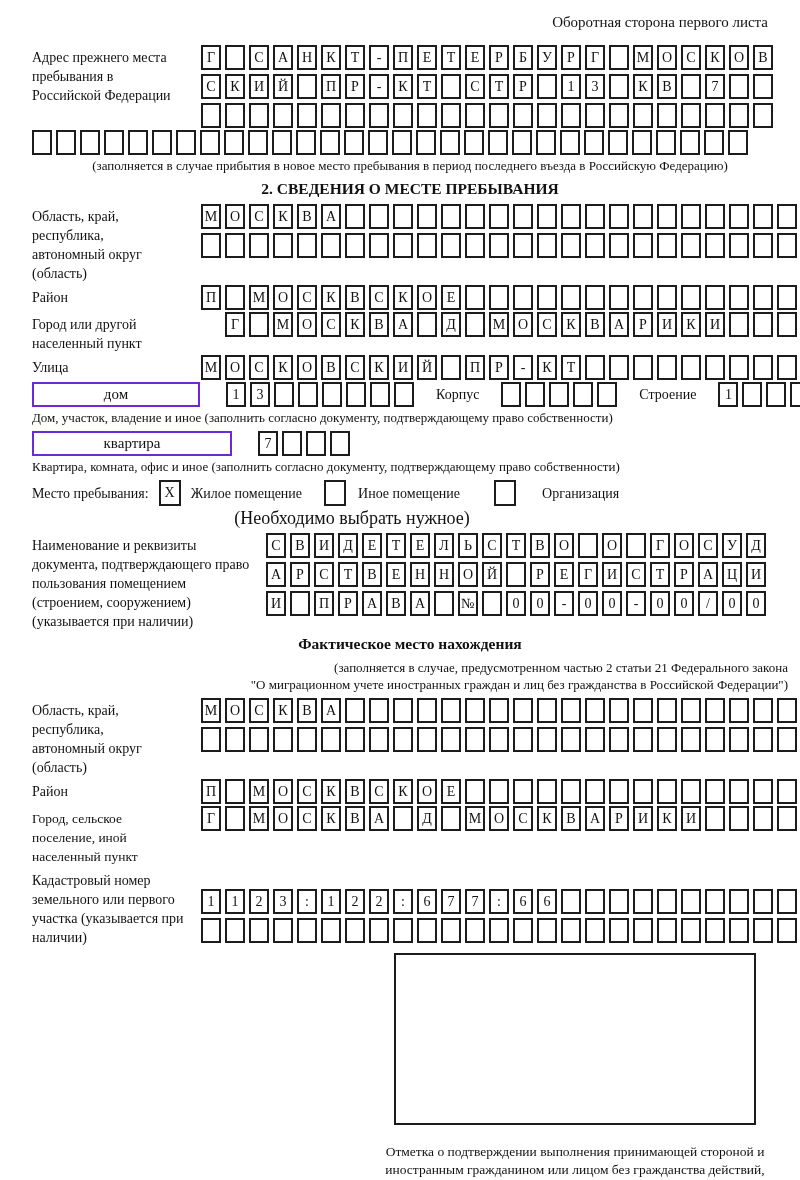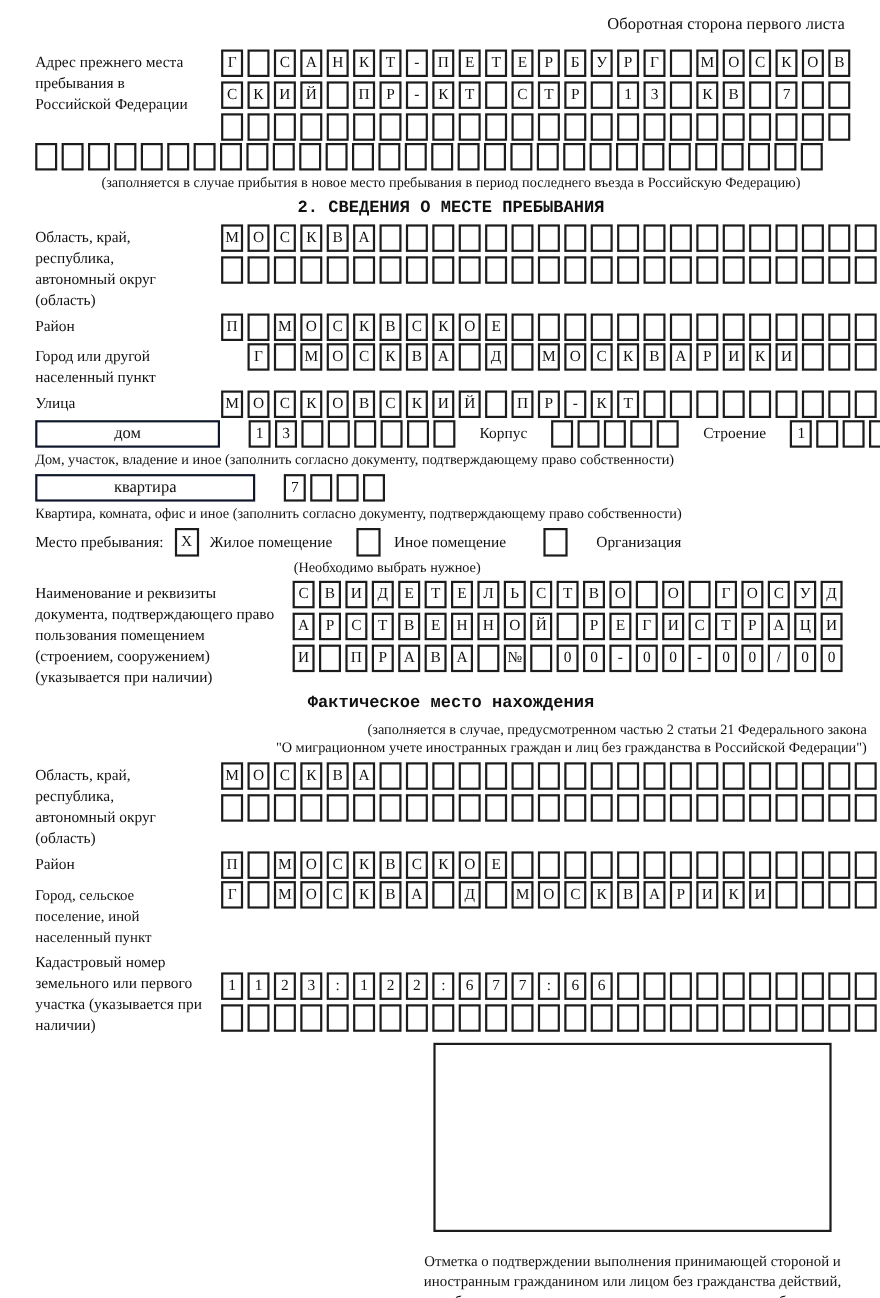--- a/index.html
+++ b/index.html
@@ -18,35 +18,35 @@
   .lbl-doc { width:218px; }
   .rows { display:flex; flex-direction:column; gap:4px; }
 
   .boxrow { display:flex; gap:4px; }
   .cell {
     width:20px; height:25px; border:2px solid #1c1c1c;
     font-size:14px; line-height:21px; text-align:center; background:#fff;
     flex:0 0 auto;
   }
   .note { font-size:13px; text-align:center; margin:3px 0 4px 0; }
-  .sec-title { font-size:15.5px; font-weight:bold; text-align:center; margin:6px 0 6px 0;font-family:Liberation Mono, monospace; }
+  .sec-title { font-size:15.5px; font-weight:bold; text-align:center; margin:6px 0 6px 0; }
 
   .widebox {
-    border:2px solid #0f172a; height:25px; text-align:center;
+    border:2px solid #6d28d9; height:25px; text-align:center;
     font-size:15px; line-height:21px; flex:0 0 auto;
   }
   .inline-lbl { font-size:14px; line-height:25px; padding:0 6px; }
   .leftnote { font-size:13px; text-align:left; margin:3px 0 5px 0; }
 
   .chkrow { display:flex; align-items:center; margin:4px 0 2px 0; }
   .checkbox {
     width:22px; height:26px; border:2px solid #1c1c1c; text-align:center;
     font-size:14px; line-height:22px; flex:0 0 auto;
   }
-  .center-note { font-size:13px; text-align:center; width:560px; margin:2px 0 4px 40px; }
+  .center-note { font-size:18px; text-align:center; width:560px; margin:2px 0 4px 40px; }
 
   .fact-note { font-size:13px; text-align:right; line-height:17px; }
 
   .stamp-wrap { margin-left:362px; margin-top:6px; }
   .stamp-box { width:362px; height:172px; border:2px solid #1c1c1c; }
   .stamp-caption { width:390px; margin-left:-14px; font-size:13.5px; line-height:18px; text-align:center; margin-top:18px; }
 </style>
 </head>
 <body>
 

